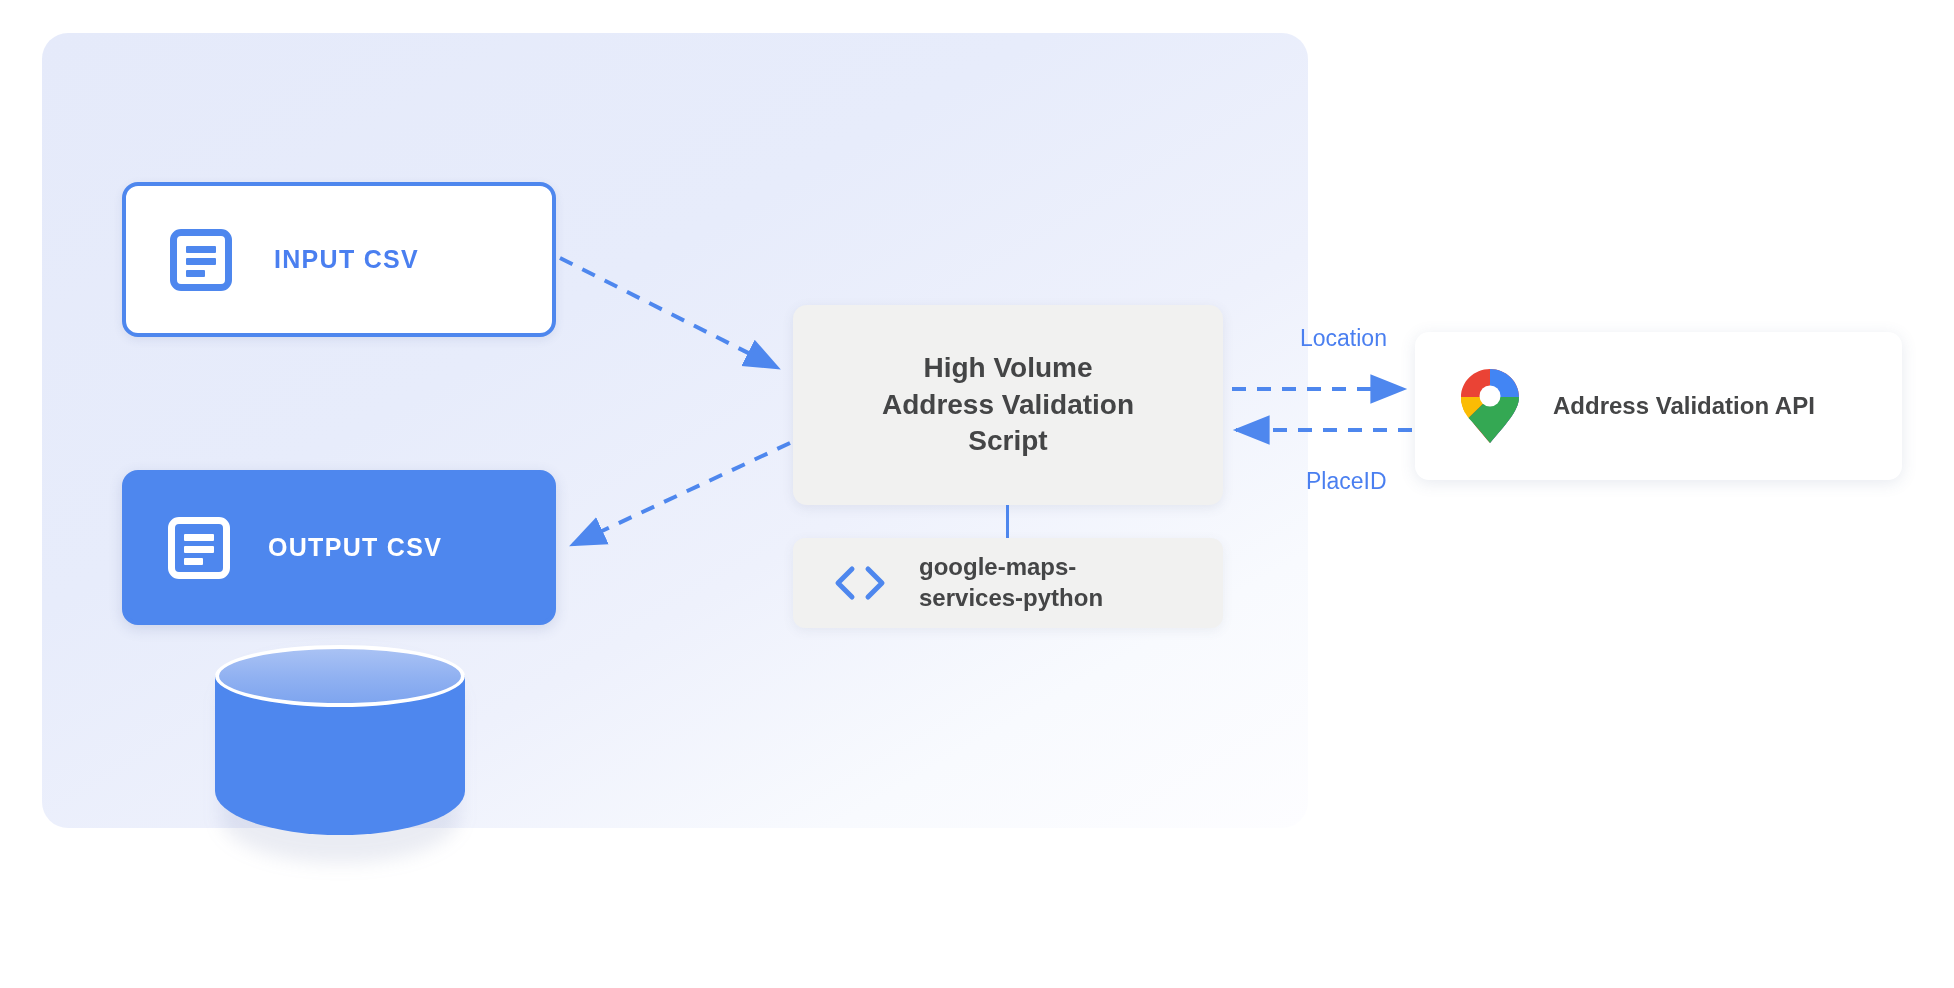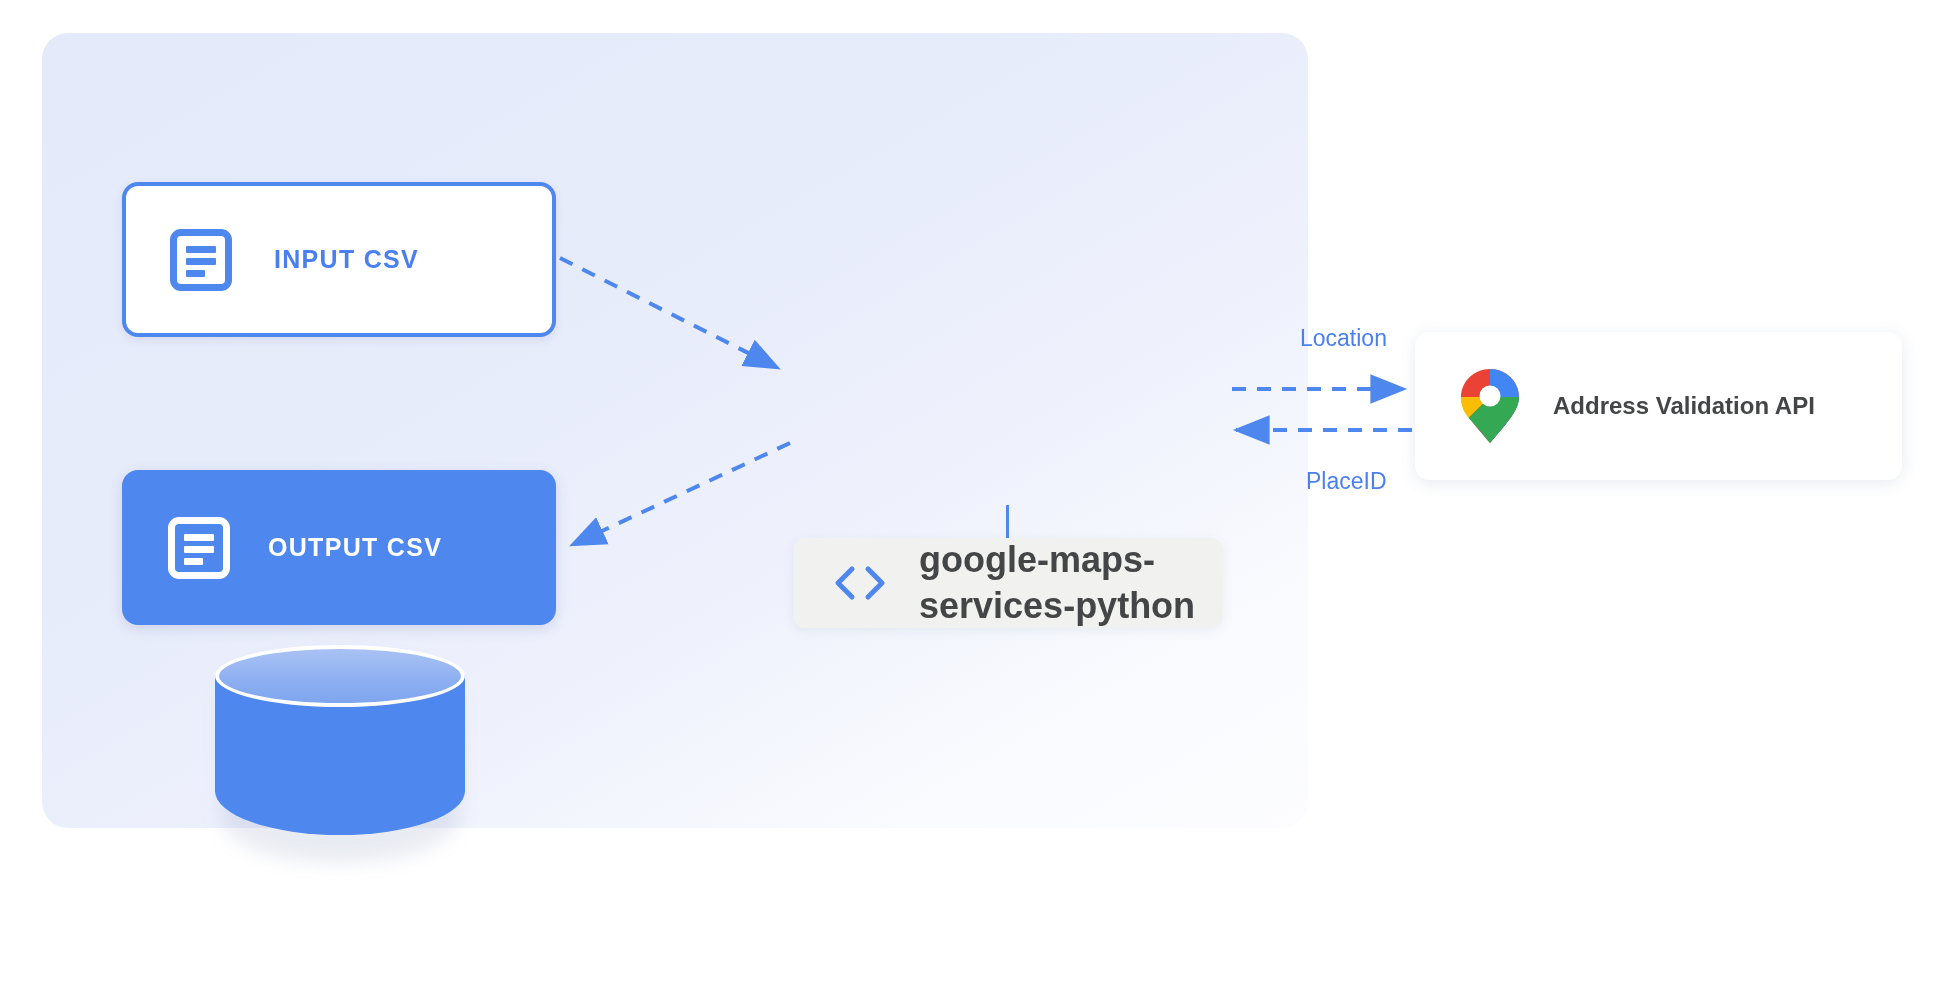--- a/index.html
+++ b/index.html
@@ -76,21 +76,21 @@
   .lib-box{
     left:793px;top:538px;width:430px;height:90px;
     background:#f1f1f0;border-radius:12px;
     box-shadow:0 3px 12px rgba(80,90,120,.08);
     padding-left:38px;gap:30px;
   }
   .code-ico{
     width:58px;height:42px;flex:0 0 58px;position:relative;color:#4e87ee;
   }
   .code-ico svg{display:block;}
-  .lib-box .lbl{font-size:36px;font-weight:bold;color:#444546;line-height:1.28;}
+  .lib-box .lbl{font-size:24px;font-weight:bold;color:#444546;line-height:1.28;}
 
   
   .api-box{
     left:1415px;top:332px;width:487px;height:148px;
     background:#ffffff;border-radius:14px;
     box-shadow:0 3px 16px rgba(70,90,140,.13);
     padding-left:46px;gap:34px;
   }
   .api-box .lbl{font-size:24px;font-weight:bold;color:#444546;}
   .gmaps-pin{width:58px;height:74px;flex:0 0 58px;}
@@ -168,20 +168,25 @@
   <div class="box output-csv">
     <span class="doc-ico" style="color:#ffffff">
       <span class="frame"></span>
       <span class="bar b1"></span>
         <span class="bar b2"></span>
         <span class="bar b3"></span>
     </span>
     <span class="lbl">OUTPUT CSV</span>
   </div>
 
+  <div class="box script-box">
+    <div class="line">High Volume</div>
+    <div class="line">Address Validation</div>
+    <div class="line">Script</div>
+  </div>
 
   <div class="connector"></div>
 
   <div class="box lib-box">
     <span class="code-ico">
       <svg width="58" height="42" viewBox="0 0 58 42">
         <path d="M21 7 L7 21 L21 35" fill="none" stroke="#4e87ee" stroke-width="5" stroke-linecap="round" stroke-linejoin="round"></path>
         <path d="M37 7 L51 21 L37 35" fill="none" stroke="#4e87ee" stroke-width="5" stroke-linecap="round" stroke-linejoin="round"></path>
       </svg>
     </span>

